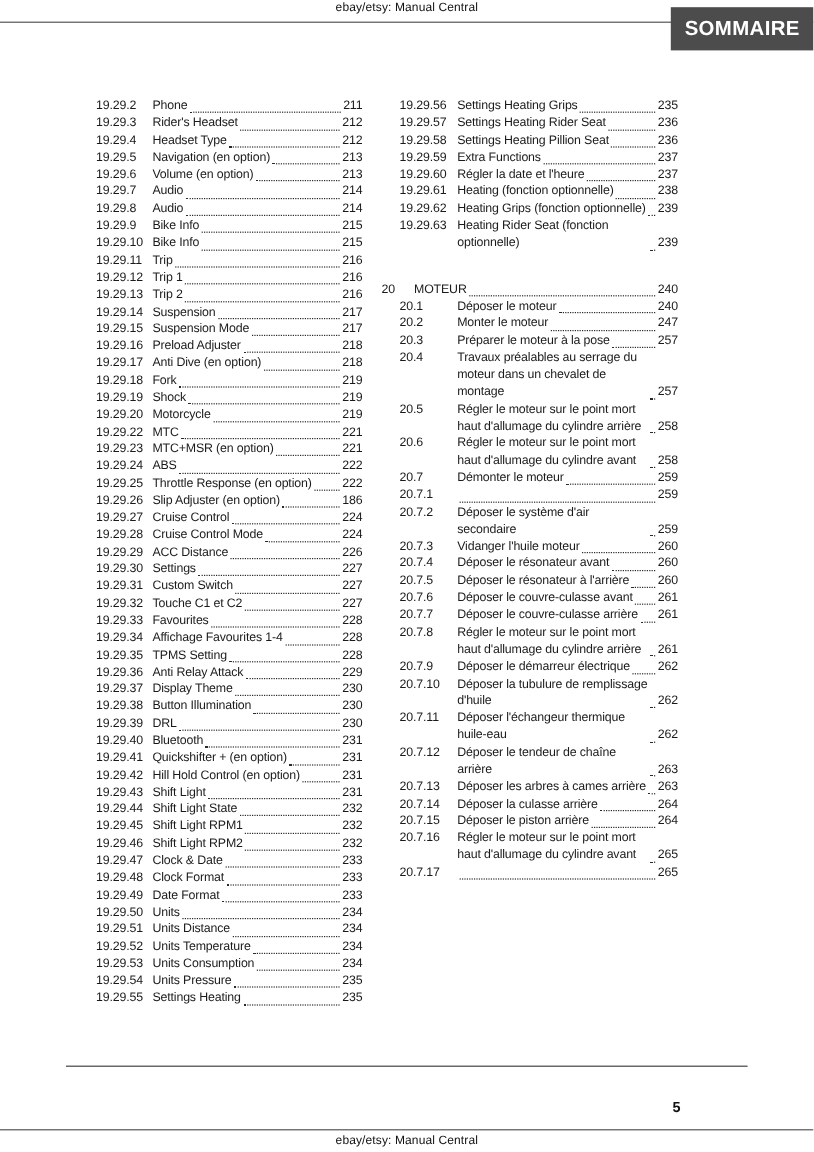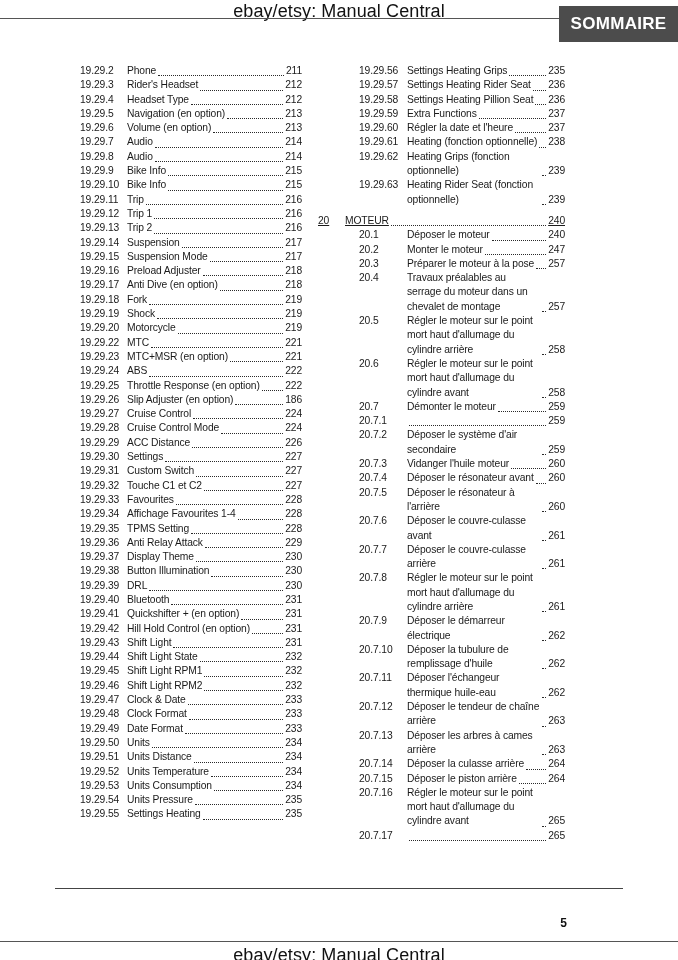--- a/index.html
+++ b/index.html
@@ -3,56 +3,56 @@
 <meta charset="utf-8">
 <style>
   * { margin:0; padding:0; box-sizing:border-box; }
   html,body { background:#ffffff; }
   .page {
     position:relative; width:678px; height:960px; background:#fff;
     font-family:"Liberation Sans", sans-serif; color:#1a1a1a; overflow:hidden;
   }
   .wm {
     position:absolute; left:0; right:0; text-align:center;
-    font-size:18px; color:#111; letter-spacing:0.1px;
+    font-size:10px; color:#111; letter-spacing:0.1px;
   }
   .wm.top { top:1px; }
   .wm.bottom { top:945px; }
   .rule { position:absolute; border-top:1px solid #555; height:0; }
   .header-rule { top:18px; left:0; width:678px; }
   .content-rule { top:888px; left:55px; width:568px; border-top-color:#444; }
   .footer-rule { top:941px; left:0; width:678px; }
   .banner {
     position:absolute; top:6px; right:0; width:119px; height:36px;
     background:#4c4c4c; color:#fff; font-weight:bold; font-size:17px;
     display:flex; align-items:center; justify-content:center; letter-spacing:0.3px;
   }
   .pgnum {
     position:absolute; top:916px; right:111px;
     font-size:12px; font-weight:bold; color:#111;
   }
-  .content { position:absolute; top:64px; left:80px; display:flex; }
+  .content { position:absolute; top:82px; left:80px; display:flex; }
   .col-left  { width:222px; margin-right:16px; }
   .col-right { width:247px; }
 
   .toc-row {
     display:flex; align-items:flex-end;
     font-size:10.3px; line-height:14.3px; letter-spacing:-0.12px; color:#1a1a1a;
   }
   .toc-row .num { flex:0 0 47px; align-self:flex-start; }
   .toc-row .lbl { flex:0 1 auto; }
   .toc-row .leader {
     flex:1 1 4px; min-width:4px;
     border-bottom:1px dotted #2a2a2a; margin:0 2px 2px 2px;
   }
   .toc-row .pg { flex:none; min-width:16px; text-align:right; }
 
-  .col-right .toc-row { margin-left:41px; }
+  .col-right .toc-row { margin-left:15px; }
   .col-right .toc-row .num { flex-basis:48px; }
-  .col-right .toc-row.chapter { margin-left:0; margin-top:7px;text-decoration:underline; }
+  .col-right .toc-row.chapter { margin-left:0; margin-top:24px; }
   .col-right .toc-row.chapter .num { flex-basis:27px; }
 </style>
 </head>
 <body>
 
 <div class="page">
   <div class="wm top">ebay/etsy: Manual Central</div>
   <div class="rule header-rule"></div>
   <div class="banner" style="background: rgb(76, 76, 76); color: rgb(255, 255, 255);">SOMMAIRE</div>
 

